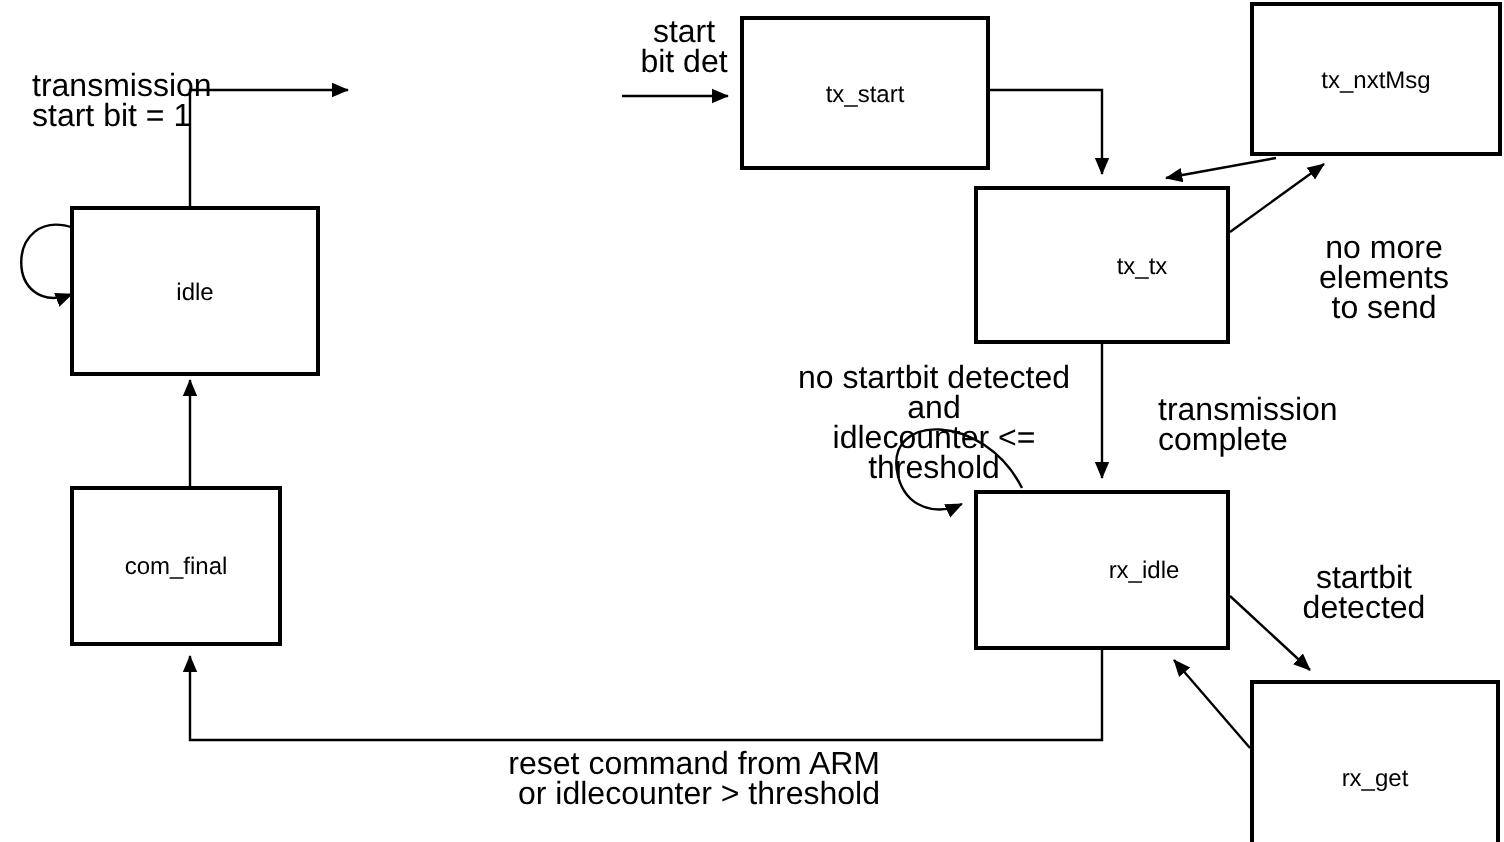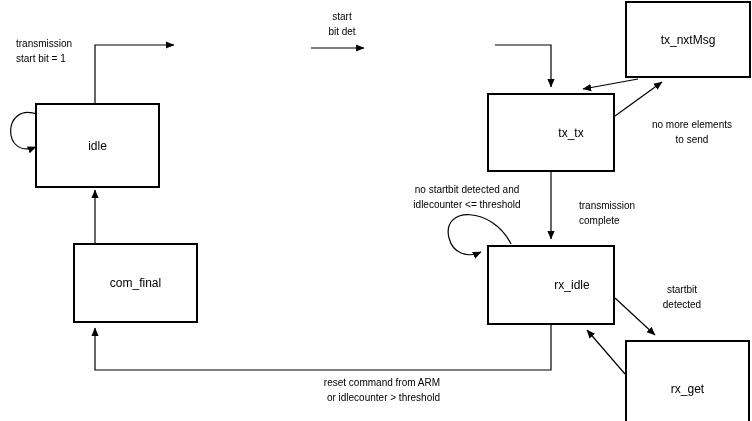--- a/index.html
+++ b/index.html
@@ -29,21 +29,21 @@
     border: 2px solid #000000;
     background: #ffffff;
     display: flex;
     align-items: center;
     justify-content: center;
     font-size: 12px;
     color: #000000;
   }
   .edge-label {
     position: absolute;
-    font-size: 10px;
+    font-size: 16px;
     line-height: 15px;
     color: #000000;
     white-space: nowrap;
   }
   .edge-label.center { text-align: center; white-space: normal; }
   .edge-label.left { text-align: left; }
 </style>
 </head>
 <body>
 
@@ -67,30 +67,33 @@
       <line x1="615" y1="298" x2="655" y2="335" marker-end="url(#arrow)"></line>
       <line x1="625" y1="374" x2="587" y2="330" marker-end="url(#arrow)"></line>
       <polyline points="551,325 551,370 95,370 95,328" marker-end="url(#arrow)"></polyline>
       <line x1="95" y1="243" x2="95" y2="190" marker-end="url(#arrow)"></line>
     </g>
   </svg>
 
   <div class="state" style="left:35px;  top:103px; width:125px; height:85px;">
     <span>idle</span>
   </div>
+  <div class="state" style="left:370px; top:8px;   width:125px; height:77px;">
+    <span>tx_start</span>
+  </div>
   <div class="state" style="left:625px; top:1px;   width:126px; height:77px;">
     <span>tx_nxtMsg</span>
   </div>
   <div class="state" style="left:487px; top:93px;  width:128px; height:79px;padding-left:40px;">
     <span>tx_tx</span>
   </div>
   <div class="state" style="left:487px; top:245px; width:128px; height:80px;padding-left:42px;">
     <span>rx_idle</span>
   </div>
-  <div class="state" style="left:35px;  top:243px; width:125px; height:80px;margin-left:38px;">
+  <div class="state" style="left:35px;  top:243px; width:106px; height:80px;">
     <span>com_final</span>
   </div>
   <div class="state" style="left:625px; top:340px; width:125px; height:98px;">
     <span>rx_get</span>
   </div>
 
   <div class="edge-label left" style="left:16px; top:36px; width:95px;">
     <div>transmission</div>
     <div>start bit = 1</div>
   </div>

